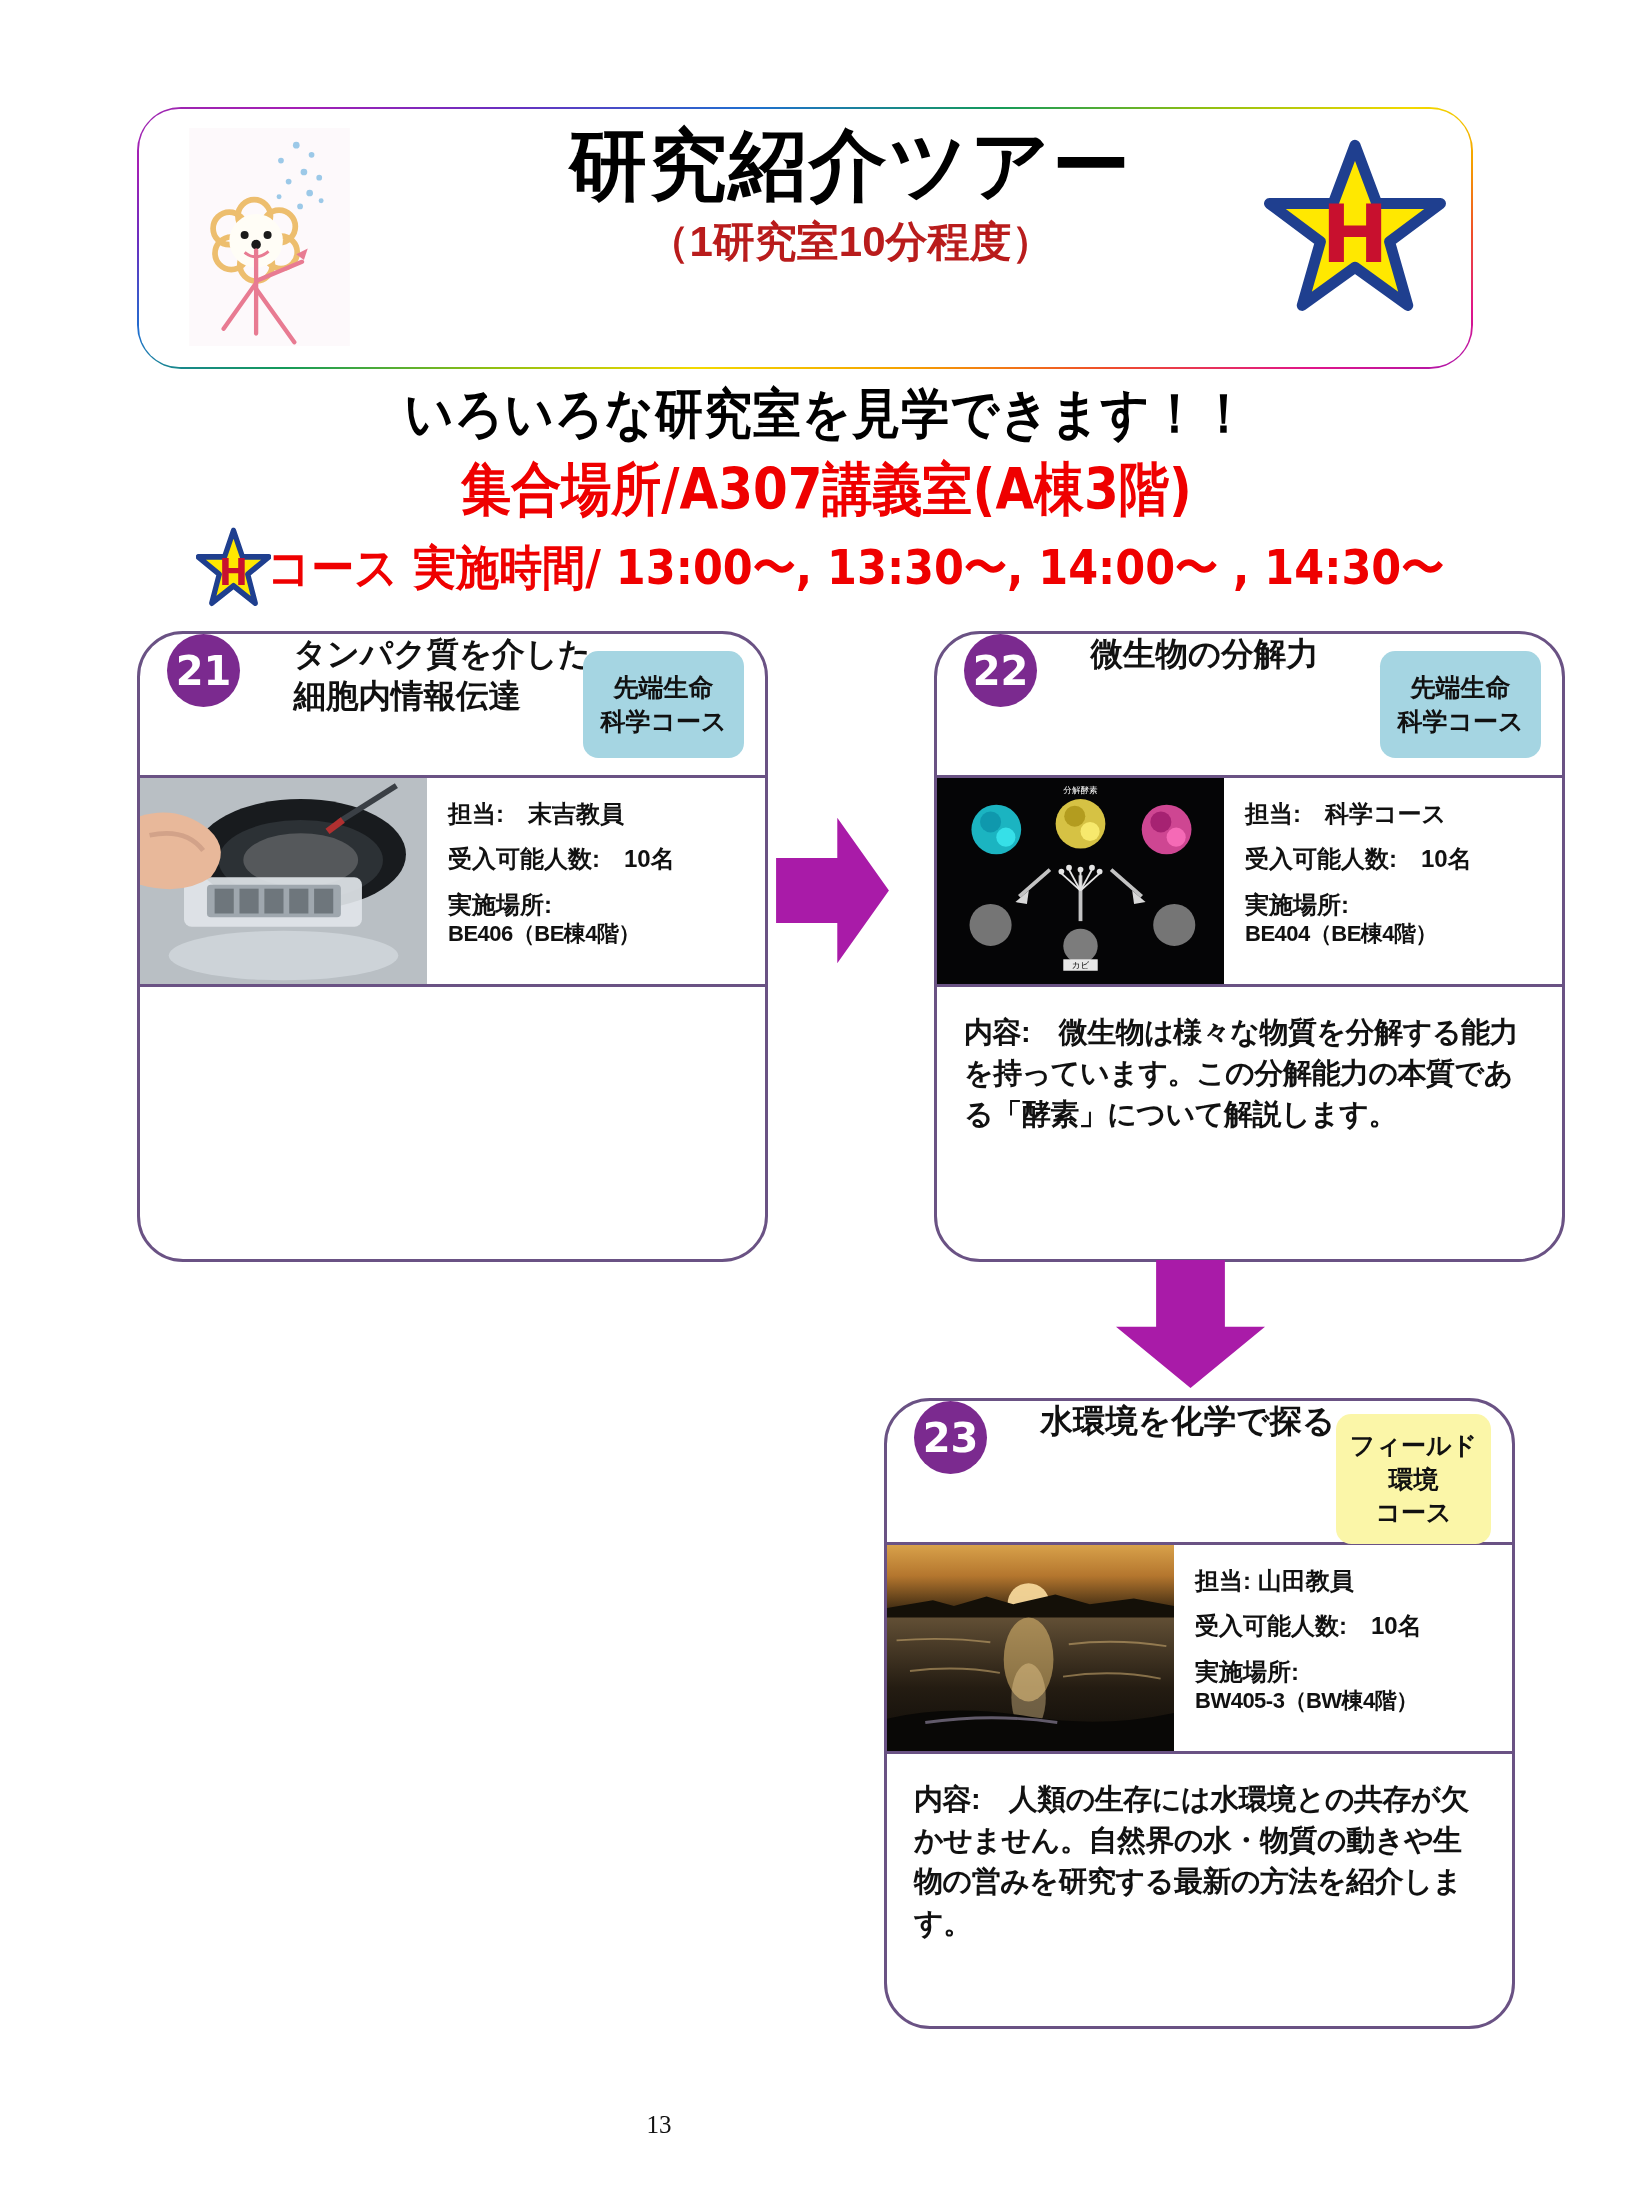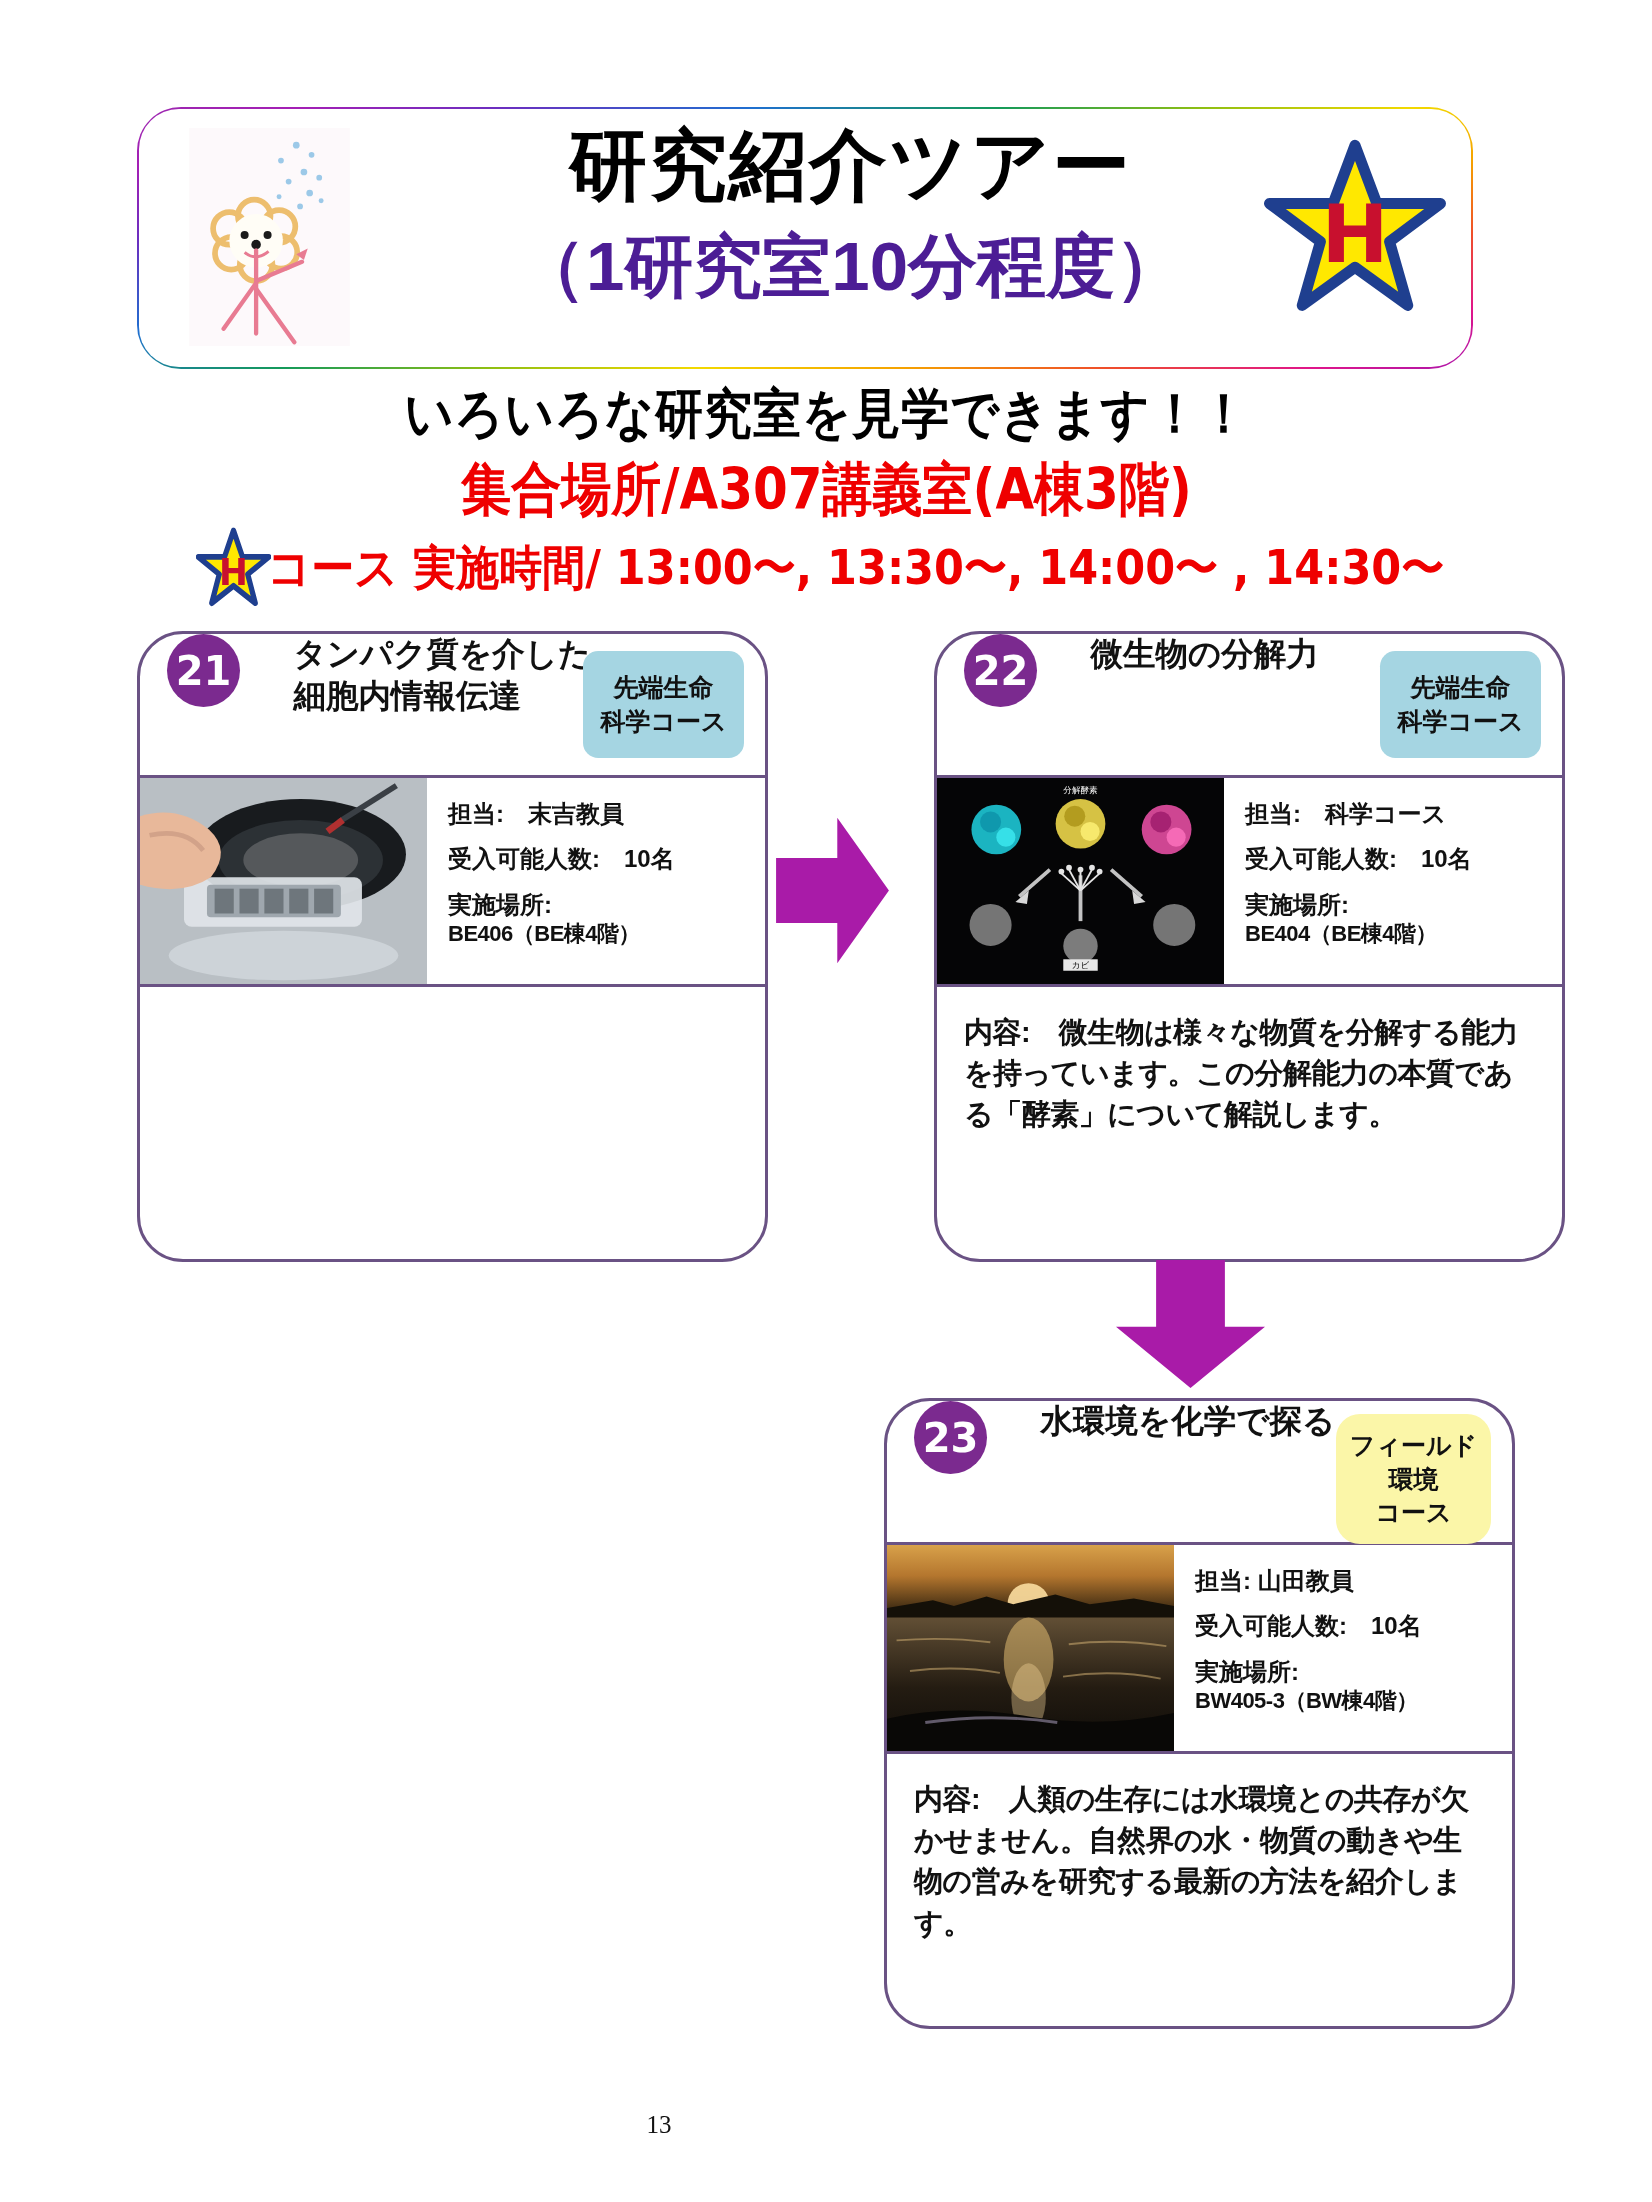--- a/index.html
+++ b/index.html
@@ -36,22 +36,22 @@
   .title-block {
     position: absolute; left: 315px; top: 11.5px;
     width: 793px; text-align: center;
   }
   .title-main {
     font-size: 78px; font-weight: 700; color: #000;
     letter-spacing: 1.9px; line-height: 1.15;
     white-space: nowrap;
   }
   .title-sub {
-    font-size: 69px; font-weight: 700; color: #4c1d95;
-    letter-spacing: 0px; line-height: 1.2; margin-top: 16px;
+    font-size: 42px; font-weight: 700; color: #b91c1c;
+    letter-spacing: 0px; line-height: 1.2; margin-top: 7px;
     white-space: nowrap;
   }
   .header-star {
     position: absolute; right: 25px; top: 29px;
     width: 182px; height: 182px;
   }
 
   
   .sub-line1 {
     position: absolute; top: 382px; left: 0; width: 1653px;
@@ -110,21 +110,21 @@
   }
   .course-badge {
     position: absolute; right: 21px; top: 17px;
     width: 161px; height: 107px; border-radius: 15.3px;
     display: flex; flex-direction: column;
     align-items: center; justify-content: center;
     font-size: 25px; font-weight: 700; color: #111;
     line-height: 1.35; text-align: center;
   }
   .course-blue   { background: #a5d5e2; }
-  .course-yellow { background: #fbf6a8; width: 155px; height: 130px; top: 13.4px; border-radius: 24px; }
+  .course-yellow { background: #fbf6a8; width: 155px; height: 130px; top: 13.4px; }
 
   .card-mid {
     display: flex; border-top: 3.8px solid #6a5284;
     border-bottom: 3.8px solid #6a5284; height: 212px;
   }
   .card-photo { width: 287px; height: 100%; flex: none; position: relative; overflow: hidden; }
   .card-info {
     flex: 1; padding: 21px 11.5px 9.6px 21px;
     font-size: 24px; font-weight: 700; color: #111; line-height: 1.25;
   }

